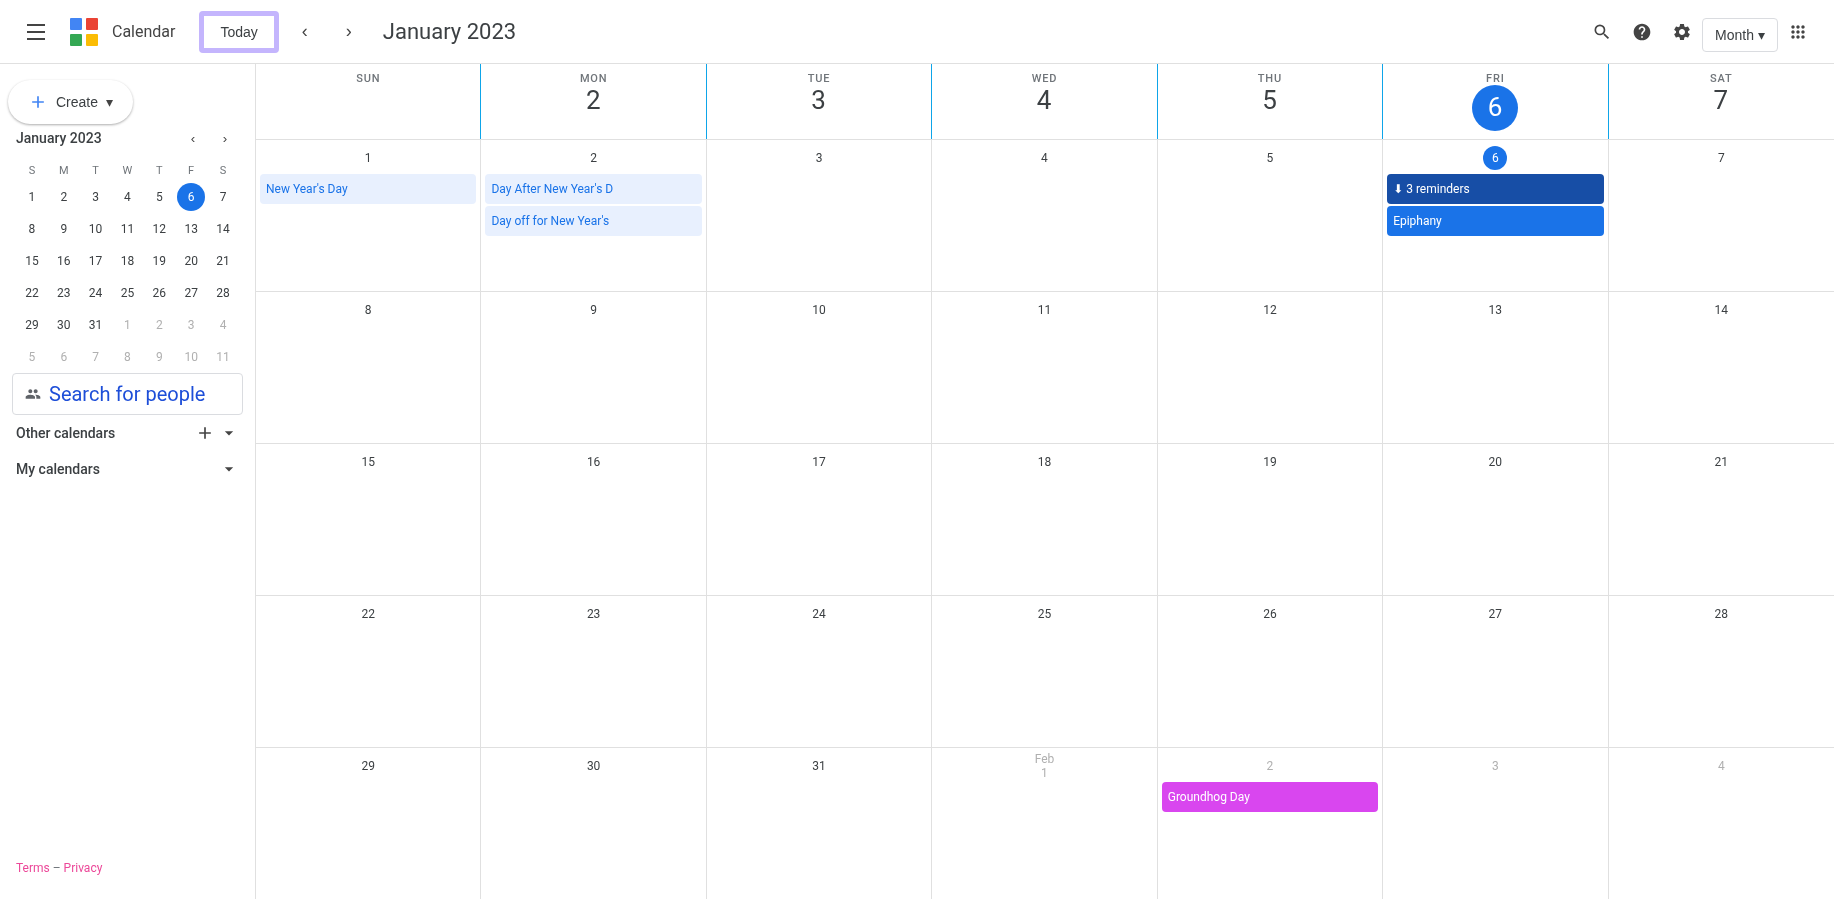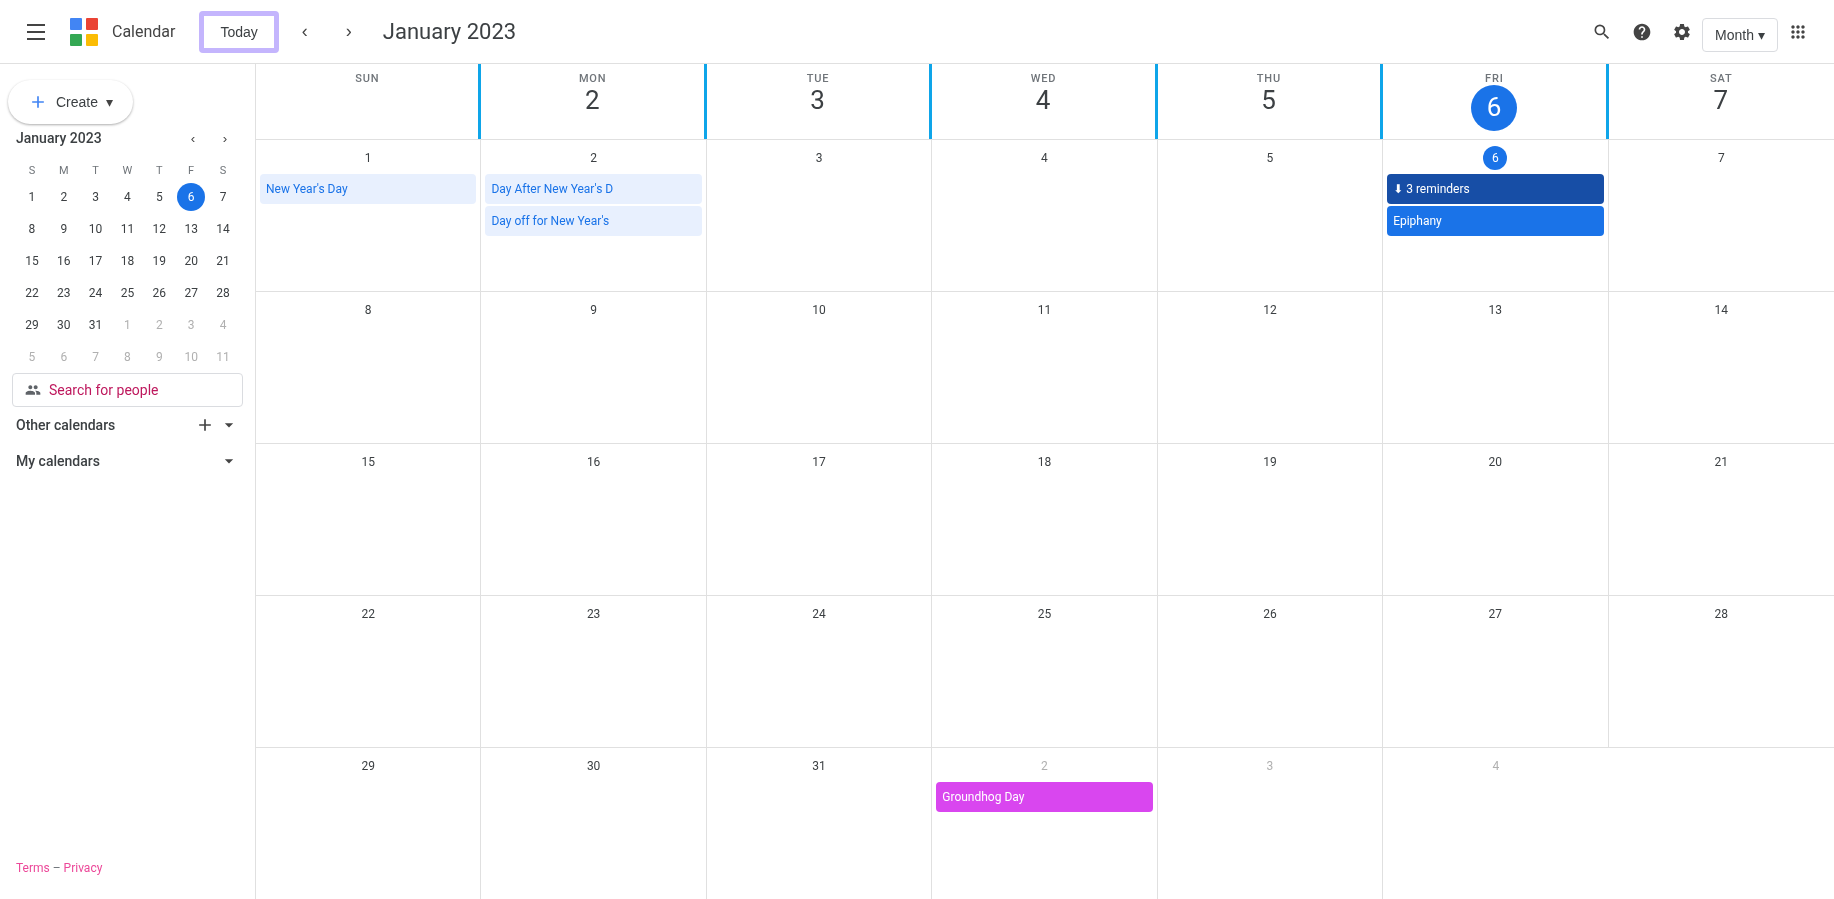--- a/index.html
+++ b/index.html
@@ -88,21 +88,21 @@
     .sidebar-footer a { color: #ec4899; text-decoration: none; }
 
     
     .calendar-area { flex: 1; display: flex; flex-direction: column; overflow: hidden; }
     .cal-header-row {
       display: grid; grid-template-columns: repeat(7, 1fr);
       border-bottom: 1px solid #e0e0e0;
     }
     .cal-header-cell {
       text-align: center; padding: 8px 0; font-size: 11px; color: #70757a;
-      font-weight: 500; letter-spacing: 0.8px; border-right: 3px solid #0ea5e9;
+      font-weight: 500; letter-spacing: 0.8px; border-right: 1px solid #0ea5e9;
     }
     .cal-header-cell:last-child { border-right: none; }
     .cal-header-cell .day-num { font-size: 26px; font-weight: 400; color: #3c4043; display: block; line-height: 1.2; }
     .cal-header-cell .day-num.today-num {
       background: #1a73e8; color: #fff; border-radius: 50%;
       width: 46px; height: 46px; display: inline-flex; align-items: center; justify-content: center;
     }
 
     .cal-body { flex: 1; display: flex; flex-direction: column; overflow: hidden; }
     .cal-week { flex: 1; display: grid; grid-template-columns: repeat(7, 1fr); border-bottom: 1px solid #e0e0e0; }
@@ -271,21 +271,21 @@
               </tr>
             </tbody>
         </table>
       </div>
     </div>
 
     <div class="search-people">
       <svg width="16" height="16" viewBox="0 0 24 24">
           <path fill="#5f6368" d="M16 11c1.66 0 2.99-1.34 2.99-3S17.66 5 16 5c-1.66 0-3 1.34-3 3s1.34 3 3 3zm-8 0c1.66 0 2.99-1.34 2.99-3S9.66 5 8 5C6.34 5 5 6.34 5 8s1.34 3 3 3zm0 2c-2.33 0-7 1.17-7 3.5V19h14v-2.5c0-2.33-4.67-3.5-7-3.5zm8 0c-.29 0-.62.02-.97.05 1.16.84 1.97 1.97 1.97 3.45V19h6v-2.5c0-2.33-4.67-3.5-7-3.5z"></path>
         </svg>
-      <span style="color:#be185d;font-size:14px">Search for people</span>
+      <span style="color:#1d4ed8;font-size:20px">Search for people</span>
     </div>
 
     <div class="calendar-section">
       <div class="calendar-section-header">
         <span class="calendar-section-title">Other calendars</span>
         <div style="display:flex;align-items:center;gap:4px">
           <svg width="20" height="20" viewBox="0 0 24 24">
               <path fill="#444" d="M19 13h-6v6h-2v-6H5v-2h6V5h2v6h6v2z"></path>
             </svg>
           <svg width="20" height="20" viewBox="0 0 24 24">
@@ -442,20 +442,23 @@
           <div class="cal-cell">
             <div class="cal-day-num">29</div>
           </div>
           <div class="cal-cell">
             <div class="cal-day-num">30</div>
           </div>
           <div class="cal-cell">
             <div class="cal-day-num">31</div>
           </div>
           <div class="cal-cell">
+            <div class="cal-day-num other-month">Feb 1</div>
+          </div>
+          <div class="cal-cell">
             <div class="cal-day-num other-month">2</div>
             <div class="event-chip cyan">Groundhog Day</div>
           </div>
           <div class="cal-cell">
             <div class="cal-day-num other-month">3</div>
           </div>
           <div class="cal-cell">
             <div class="cal-day-num other-month">4</div>
           </div>
         </div>

